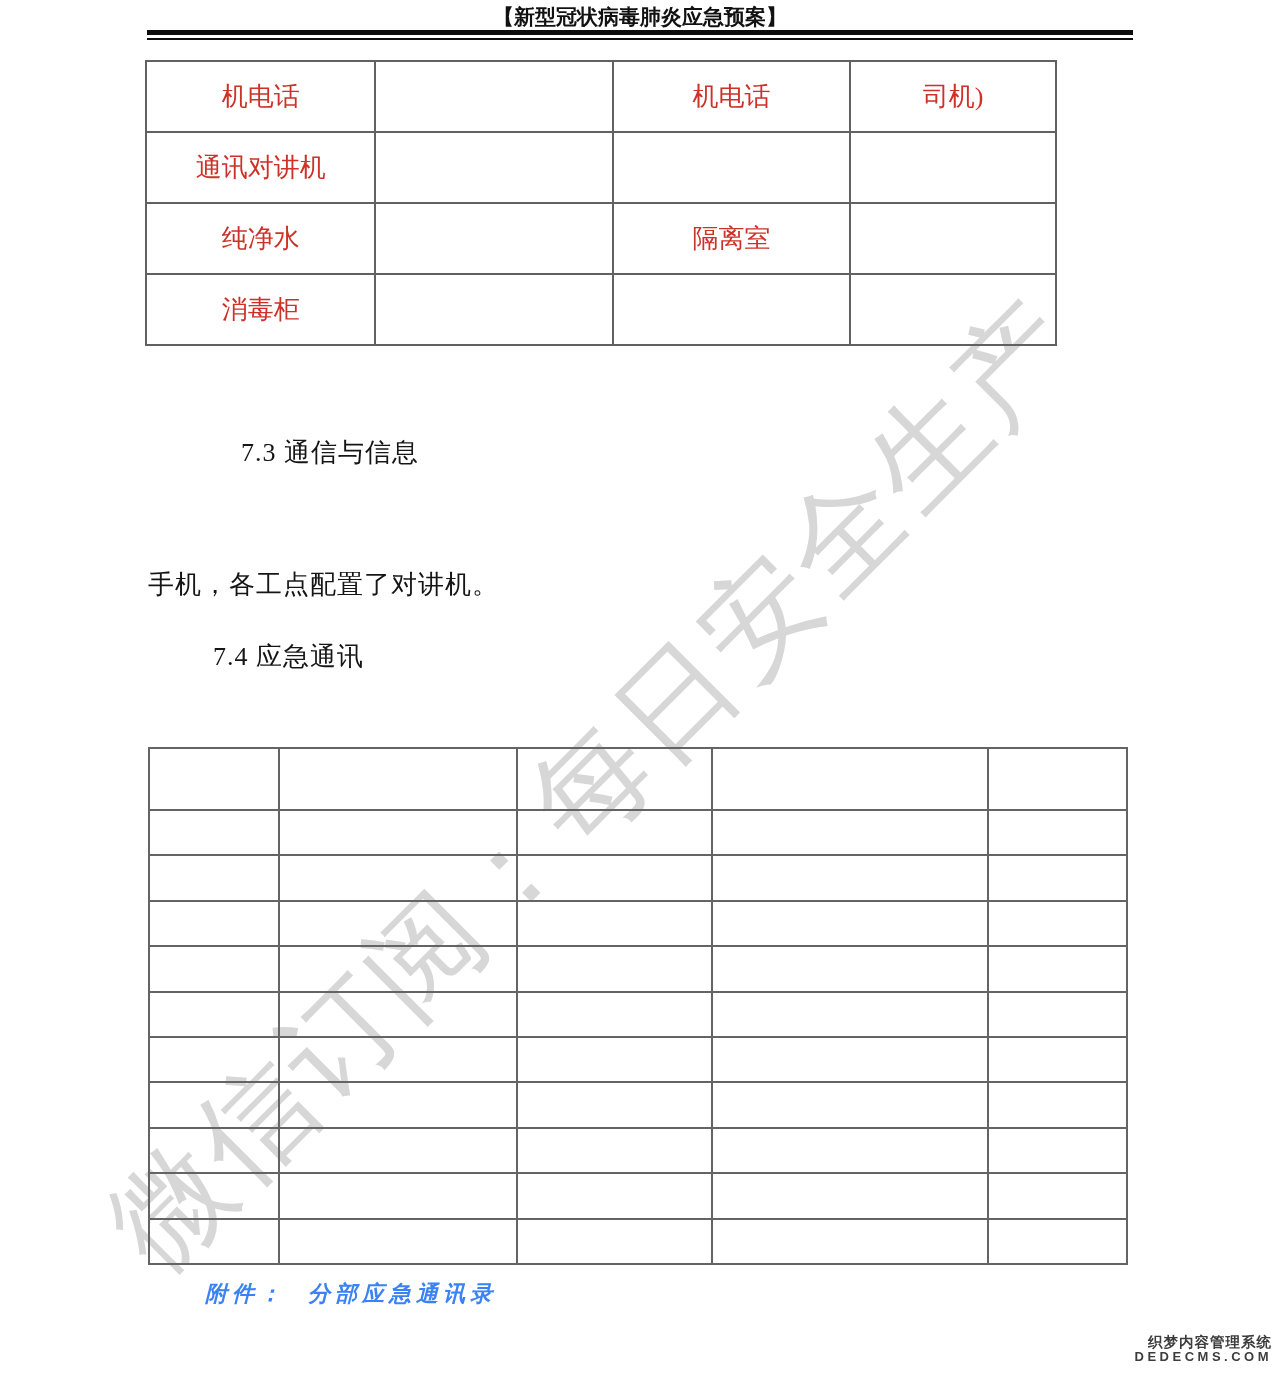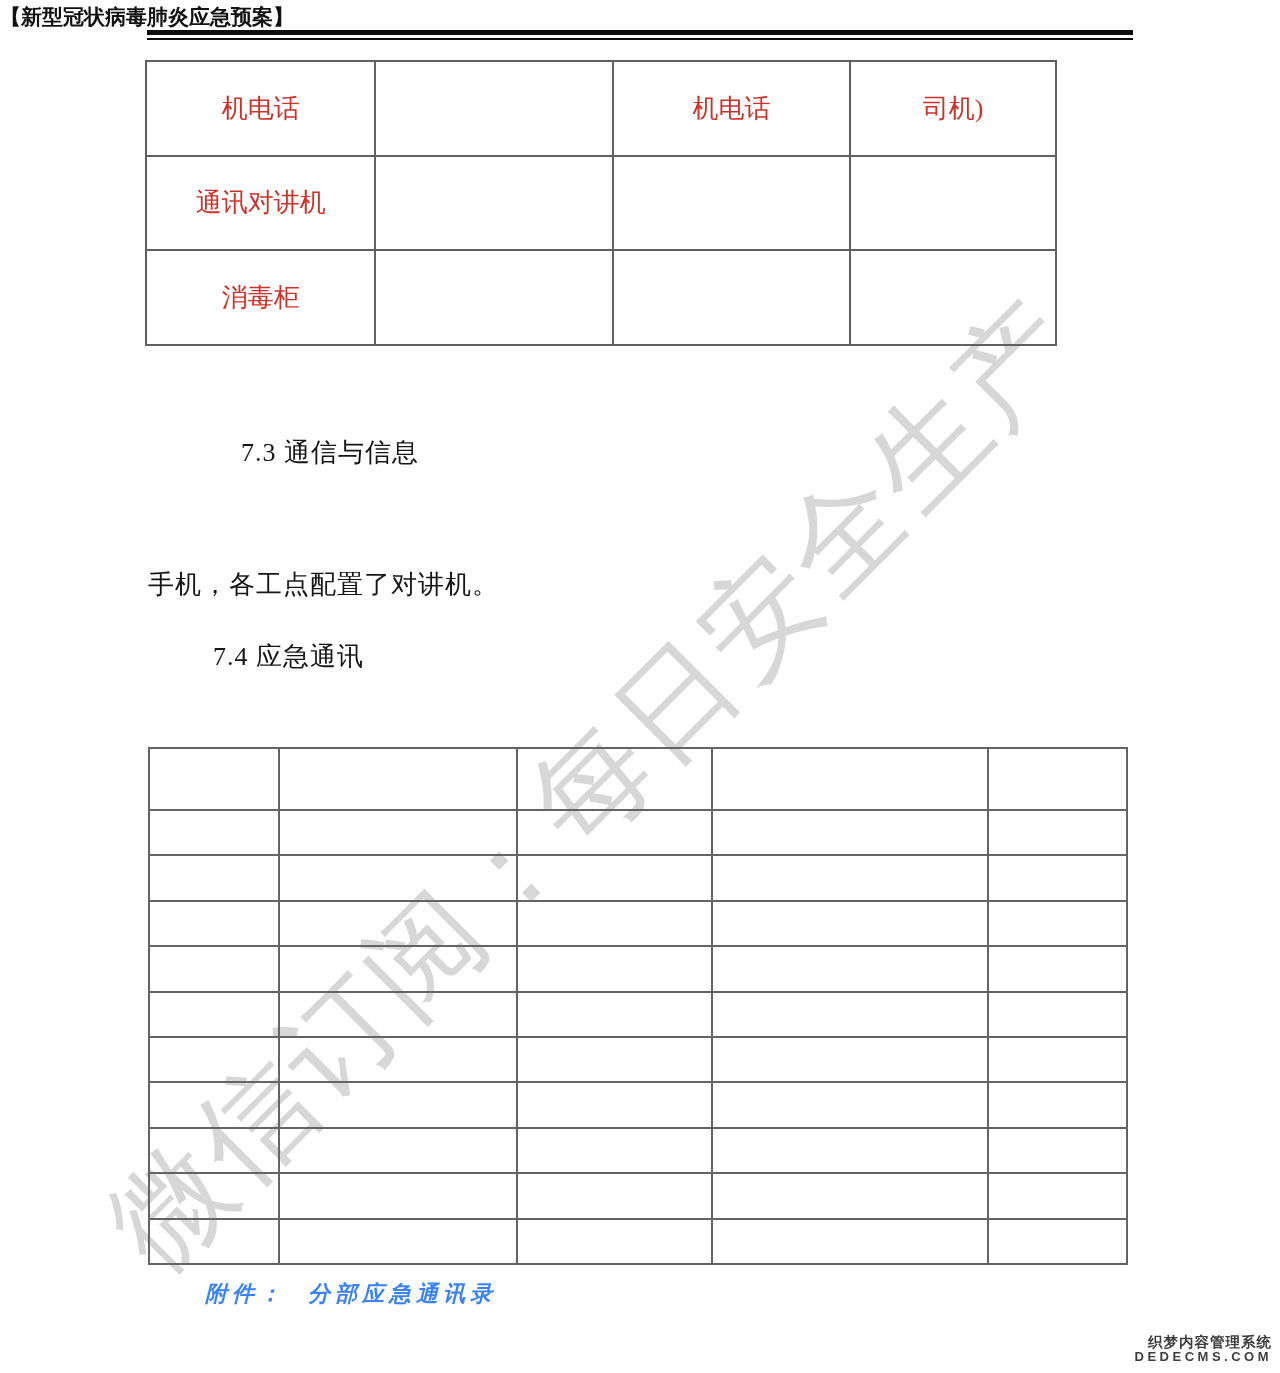--- a/index.html
+++ b/index.html
@@ -19,20 +19,21 @@
     white-space:nowrap;
     transform:rotate(-45deg);
     transform-origin:0 100%;
     z-index:1;
     font-family:"Liberation Serif","DejaVu Serif",serif;
     user-select:none;
   }
   
   #doc-title{
     position:absolute;left:0;top:4px;width:100%;
+    text-align:center;
     font-family:"Liberation Sans","DejaVu Sans",sans-serif;
     font-weight:bold;font-size:21px;line-height:25px;
     z-index:2;
   }
   #header-rule{position:absolute;left:147px;top:30px;width:986px;z-index:2;}
   #header-rule .thick{height:5px;background:#0d0d0d;}
   #header-rule .thin{height:2px;background:#0d0d0d;margin-top:3px;}
   
   table{border-collapse:collapse;table-layout:fixed;background:transparent;z-index:2;}
   #supplies-table{
@@ -106,20 +107,26 @@
         <tr>
           <td style="color: rgb(205, 50, 41);">机电话</td>
           <td style="color: rgb(205, 50, 41);"></td>
           <td style="color: rgb(205, 50, 41);">机电话</td>
           <td style="color: rgb(205, 50, 41);">司机)</td>
         </tr>
         <tr>
           <td style="color: rgb(205, 50, 41);">通讯对讲机</td>
           <td style="color: rgb(205, 50, 41);"></td>
           <td style="color: rgb(205, 50, 41);"></td>
+          <td style="color: rgb(205, 50, 41);"></td>
+        </tr>
+        <tr>
+          <td style="color: rgb(205, 50, 41);">纯净水</td>
+          <td style="color: rgb(205, 50, 41);"></td>
+          <td style="color: rgb(205, 50, 41);">隔离室</td>
           <td style="color: rgb(205, 50, 41);"></td>
         </tr>
         <tr>
           <td style="color: rgb(205, 50, 41); border-radius: 19px;">消毒柜</td>
           <td style="color: rgb(205, 50, 41);"></td>
           <td style="color: rgb(205, 50, 41);"></td>
           <td style="color: rgb(205, 50, 41);"></td>
         </tr>
       </tbody>
   </table>

